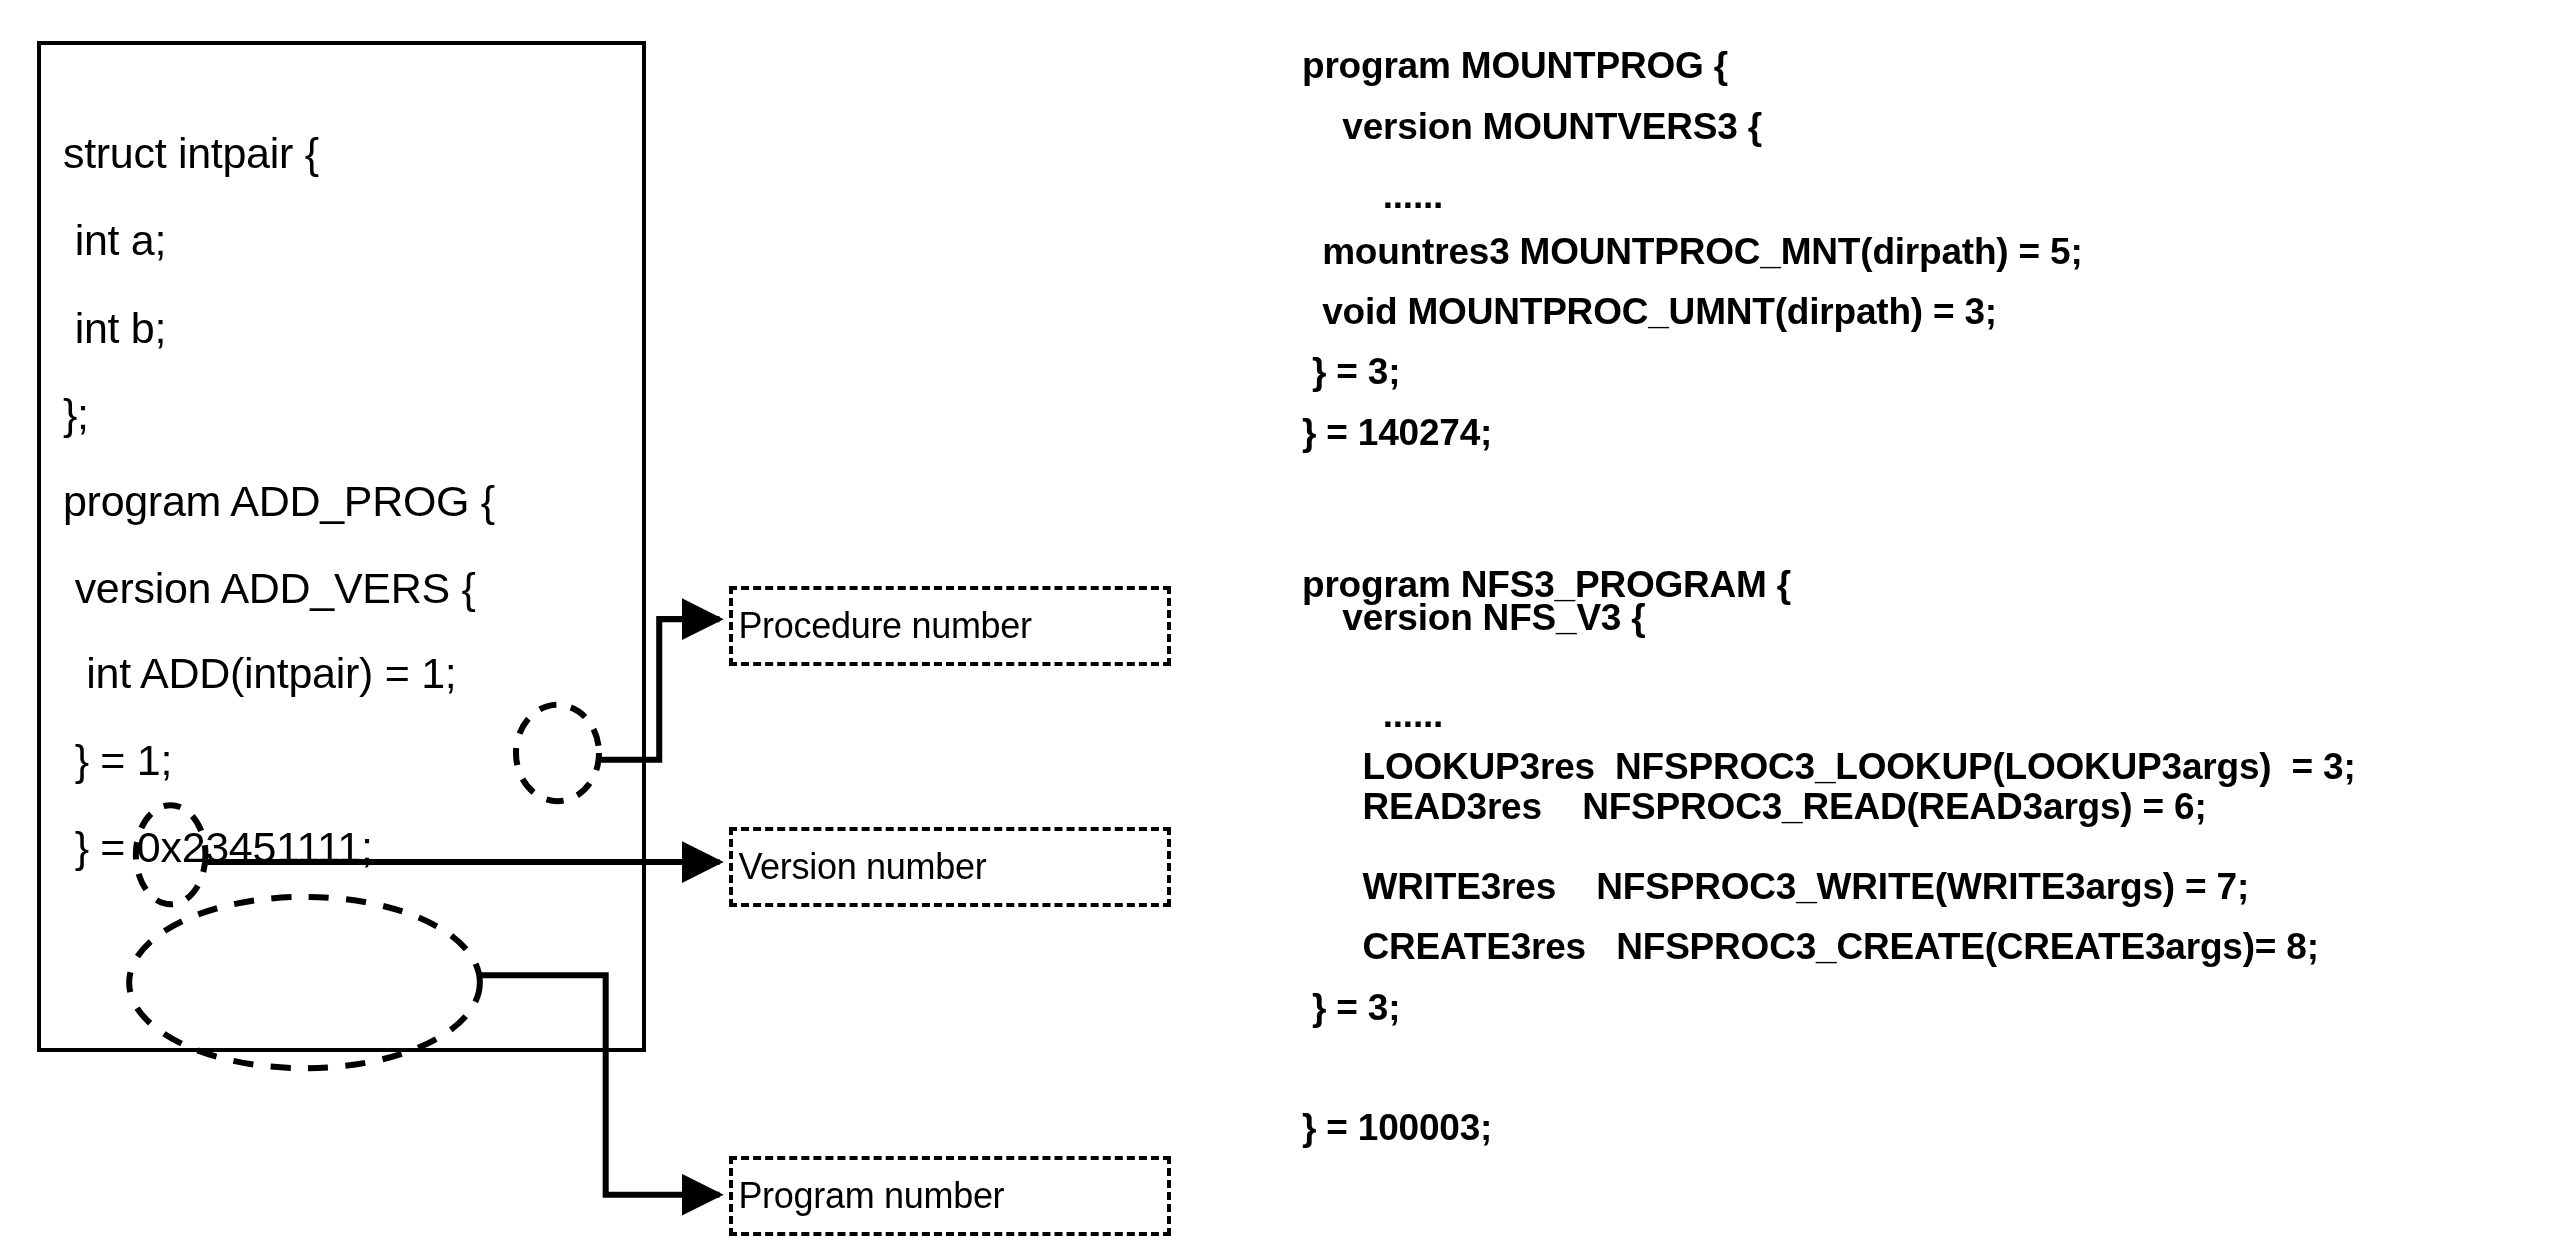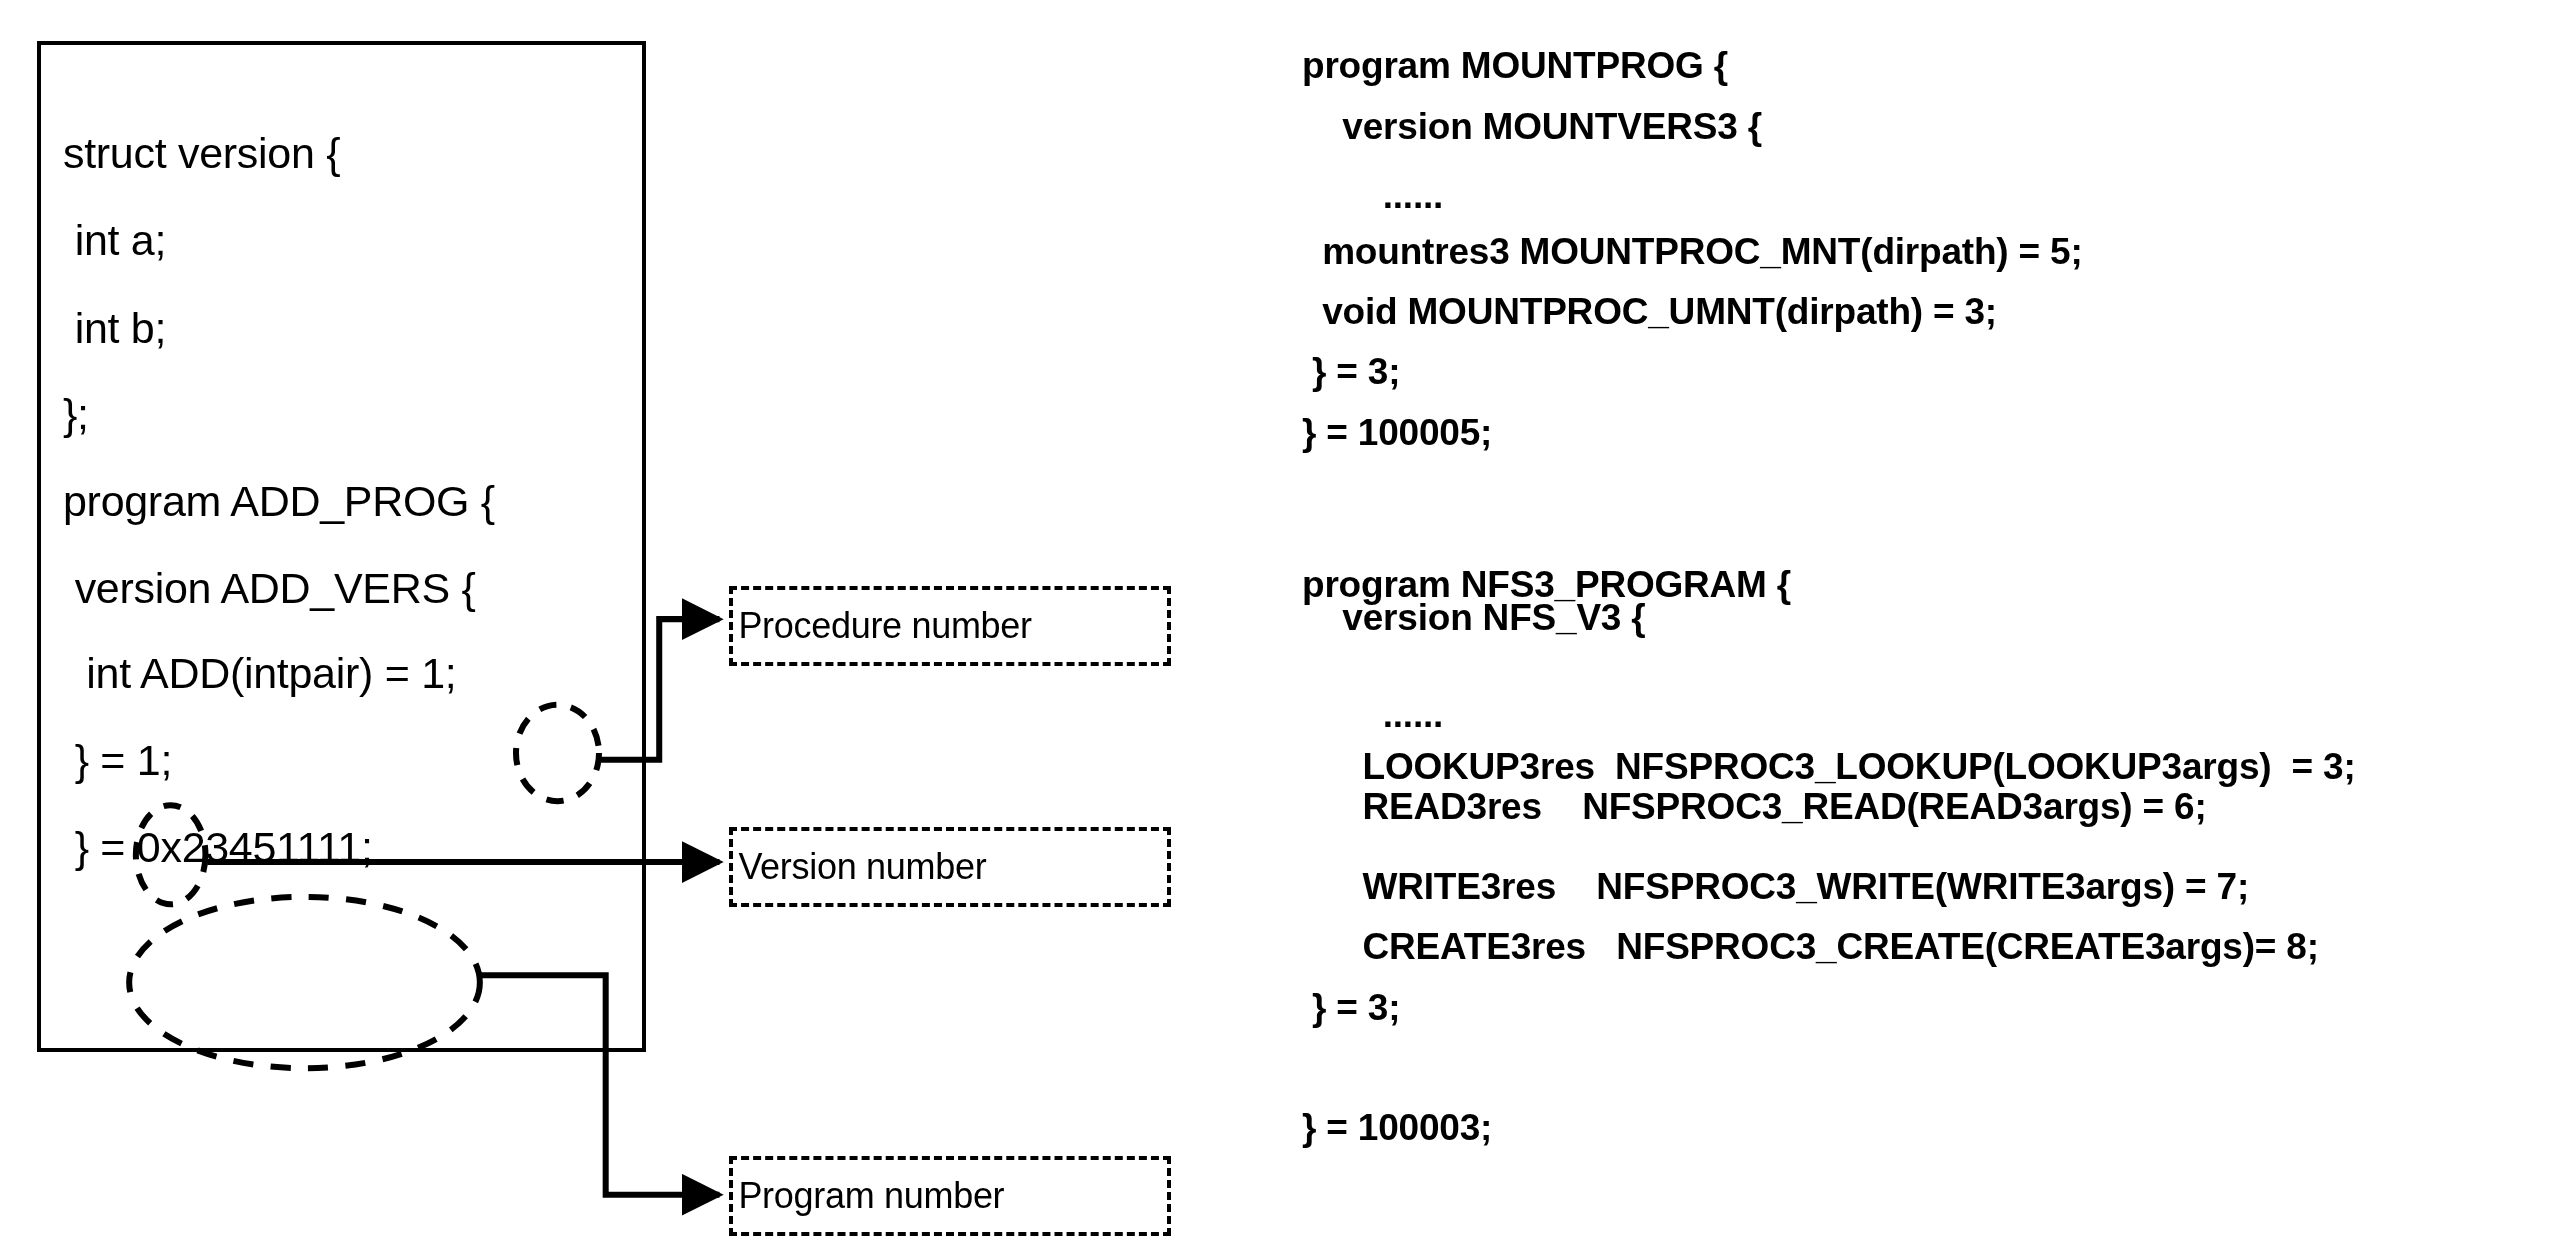--- a/index.html
+++ b/index.html
@@ -83,21 +83,21 @@
   }
 </style>
 </head>
 <body>
 
 <div id="stage">
 
   <div id="left-box"></div>
 
   <div id="left-lines">
-      <div class="lcode" style="left: 63px; top: 132px;">struct version {</div>
+      <div class="lcode" style="left: 63px; top: 132px;">struct intpair {</div>
       <div class="lcode" style="left: 63px; top: 219px;"> int a;</div>
       <div class="lcode" style="left: 63px; top: 307px;"> int b;</div>
       <div class="lcode" style="left: 63px; top: 393px;">};</div>
       <div class="lcode" style="left: 63px; top: 480px;">program ADD_PROG {</div>
       <div class="lcode" style="left: 63px; top: 567px;"> version ADD_VERS {</div>
       <div class="lcode" style="left: 63px; top: 652px;">  int ADD(intpair) = 1;</div>
       <div class="lcode" style="left: 63px; top: 739px;"> } = 1;</div>
       <div class="lcode" style="left: 63px; top: 826px;"> } = 0x23451111;</div>
     </div>
 
@@ -114,21 +114,21 @@
     </div>
 
   <div id="right-lines">
       <div>
         <div class="rcode" style="left: 1302px; top: 47px;">program MOUNTPROG {</div>
         <div class="rcode" style="left: 1302px; top: 108px;">    version MOUNTVERS3 {</div>
         <div class="rcode" style="left: 1302px; top: 177px;">        ......</div>
         <div class="rcode" style="left: 1302px; top: 233px;">  mountres3 MOUNTPROC_MNT(dirpath) = 5;</div>
         <div class="rcode" style="left: 1302px; top: 293px;">  void MOUNTPROC_UMNT(dirpath) = 3;</div>
         <div class="rcode" style="left: 1302px; top: 353px;"> } = 3;</div>
-        <div class="rcode" style="left: 1302px; top: 414px;">} = 100005;</div>
+        <div class="rcode" style="left: 1302px; top: 414px;">} = 140274;</div>
       </div>
       <div>
         <div class="rcode" style="left: 1302px; top: 566px;">program NFS3_PROGRAM {</div>
         <div class="rcode" style="left: 1302px; top: 599px;">    version NFS_V3 {</div>
         <div class="rcode" style="left: 1302px; top: 696px;">        ......</div>
         <div class="rcode" style="left: 1302px; top: 748px;">      LOOKUP3res  NFSPROC3_LOOKUP(LOOKUP3args)  = 3;</div>
         <div class="rcode" style="left: 1302px; top: 788px;">      READ3res    NFSPROC3_READ(READ3args) = 6;</div>
         <div class="rcode" style="left: 1302px; top: 868px;">      WRITE3res    NFSPROC3_WRITE(WRITE3args) = 7;</div>
         <div class="rcode" style="left: 1302px; top: 928px;">      CREATE3res   NFSPROC3_CREATE(CREATE3args)= 8;</div>
         <div class="rcode" style="left: 1302px; top: 989px;"> } = 3;</div>

